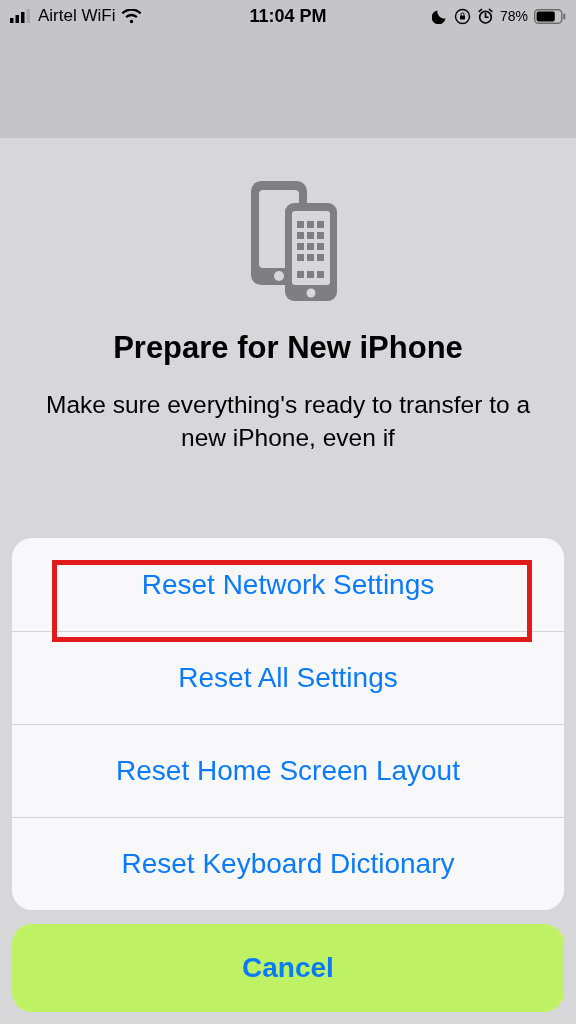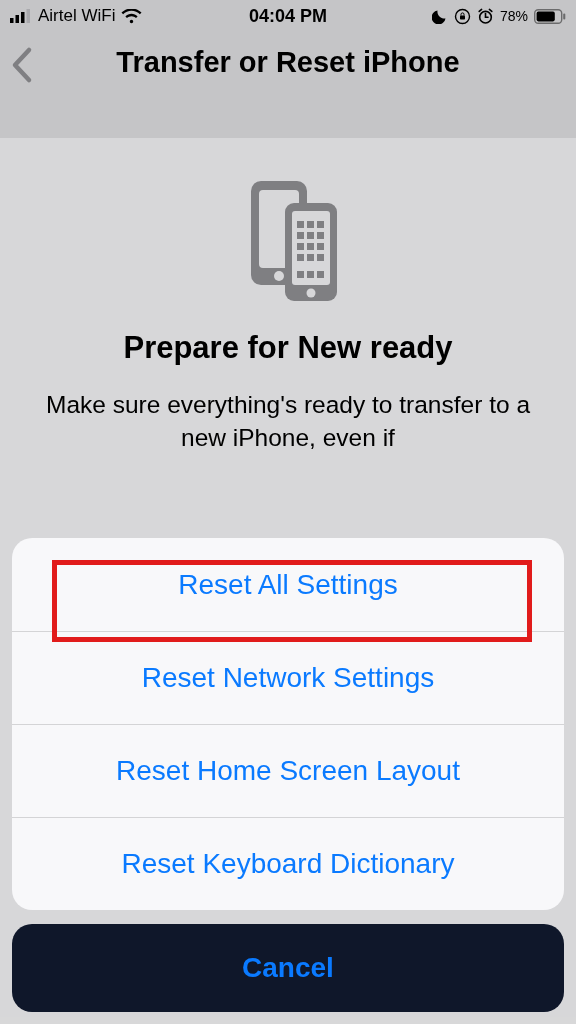--- a/index.html
+++ b/index.html
@@ -27,21 +27,21 @@
     .hero p{font-size:24.5px;line-height:1.35;color:#000;}
 
     
     .dim{position:absolute;inset:0;background:rgba(0,0,0,.08);} 
 
     
     .sheet-wrap{position:absolute;left:12px;right:12px;bottom:12px;}
     .sheet{background:rgba(248,248,250,.98);border-radius:20px;overflow:hidden;}
     .sheet-item{height:93px;display:flex;align-items:center;justify-content:center;font-size:28px;color:#0a7aff;border-top:1px solid #d4d4d6;}
     .sheet-item:first-child{border-top:none;}
-    .cancel{margin-top:14px;background:#0f172a;border-radius:20px;height:88px;display:flex;align-items:center;justify-content:center;font-size:28px;font-weight:700;color:#0a7aff;}
+    .cancel{margin-top:14px;background:#bef264;border-radius:20px;height:88px;display:flex;align-items:center;justify-content:center;font-size:28px;font-weight:700;color:#0a7aff;}
 
     
     .redbox{position:absolute;border:5px solid #e11b1b;pointer-events:none;}
   </style>
 </head>
 <body>
 
 <div class="screen">
 
   <div class="statusbar">
@@ -54,21 +54,21 @@
             <rect x="16.5" y="0" width="3.5" height="14" fill="#b8b8bc"></rect>
           </svg>
       </span>
       <span class="carrier">Airtel WiFi</span>
       <span>
         <svg width="21" height="15" viewBox="0 0 21 15">
             <path d="M10.5 14.2c.9 0 1.7-.8 1.7-1.7s-.8-1.7-1.7-1.7-1.7.8-1.7 1.7.8 1.7 1.7 1.7zM6 9.1c1.2-1.2 2.8-1.9 4.5-1.9s3.3.7 4.5 1.9l1.6-1.6C14.9 5.7 12.8 4.8 10.5 4.8S6.1 5.7 4.4 7.5L6 9.1zM2.1 5.2C4.3 3 7.3 1.7 10.5 1.7s6.2 1.3 8.4 3.5L20.5 3.6C17.9 1 14.3-.5 10.5-.5S3.1 1 .5 3.6L2.1 5.2z" fill="#000"></path>
           </svg>
       </span>
     </div>
-    <div class="time">04:04 PM</div>
+    <div class="time">11:04 PM</div>
     <div class="status-right">
       <span>
         <svg width="16" height="16" viewBox="0 0 16 16">
             <path d="M13.5 10.5A7 7 0 0 1 5.5 2.5 7 7 0 1 0 13.5 10.5z" fill="#000"></path>
           </svg>
       </span>
       <span>
         <svg width="17" height="17" viewBox="0 0 17 17">
             <circle cx="8.5" cy="8.5" r="7" fill="none" stroke="#000" stroke-width="1.4"></circle>
             <rect x="6" y="7.6" width="5" height="4" rx="0.8" fill="#000"></rect>
@@ -88,28 +88,20 @@
       <span>
         <svg width="32" height="15" viewBox="0 0 32 15">
             <rect x="0.7" y="0.7" width="27" height="13.6" rx="3.5" fill="none" stroke="#000" stroke-width="1.4" opacity="0.45"></rect>
             <rect x="2.6" y="2.6" width="18.2" height="9.8" rx="1.8" fill="#000"></rect>
             <rect x="29.2" y="4.6" width="2.1" height="5.8" rx="1" fill="#000" opacity="0.45"></rect>
           </svg>
       </span>
     </div>
   </div>
 
-  <div class="navbar">
-    <span class="back">
-      <svg width="24" height="38" viewBox="0 0 24 38">
-          <polyline points="19,4 5,19 19,34" fill="none" stroke="#8a8a8e" stroke-width="4.5" stroke-linecap="round" stroke-linejoin="round"></polyline>
-        </svg>
-    </span>
-    <div class="navtitle">Transfer or Reset iPhone</div>
-  </div>
 
   <div class="content">
     <div class="hero">
       <div class="illus">
         <svg width="110" height="122" viewBox="0 0 110 122">
           <rect x="18" y="0" width="56" height="104" rx="10" fill="#8a8a8e"></rect>
           <rect x="26" y="9" width="40" height="78" rx="4" fill="#eaeaec"></rect>
           <circle cx="46" cy="95" r="5" fill="#eaeaec"></circle>
           <rect x="52" y="22" width="52" height="98" rx="9" fill="#8a8a8e"></rect>
           <rect x="59" y="30" width="38" height="74" rx="3" fill="#eaeaec"></rect>
@@ -126,31 +118,31 @@
               <rect x="84" y="62" width="7" height="7"></rect>
             <rect x="64" y="73" width="7" height="7"></rect>
               <rect x="74" y="73" width="7" height="7"></rect>
               <rect x="84" y="73" width="7" height="7"></rect>
             <rect x="64" y="90" width="7" height="7"></rect>
               <rect x="74" y="90" width="7" height="7"></rect>
               <rect x="84" y="90" width="7" height="7"></rect>
           </g>
         </svg>
       </div>
-      <h1>Prepare for New ready</h1>
+      <h1>Prepare for New iPhone</h1>
       <p>Make sure everything's ready to transfer to a new iPhone, even if</p>
     </div>
   </div>
 
   <div class="dim"></div>
 
   <div class="sheet-wrap">
     <div class="sheet">
+      <div class="sheet-item">Reset Network Settings</div>
       <div class="sheet-item">Reset All Settings</div>
-      <div class="sheet-item">Reset Network Settings</div>
       <div class="sheet-item">Reset Home Screen Layout</div>
       <div class="sheet-item">Reset Keyboard Dictionary</div>
     </div>
     <div class="cancel">Cancel</div>
   </div>
 
   <div class="redbox" style="left:52px;width:480px;top:560px;height:82px;"></div>
 
 </div>
 

